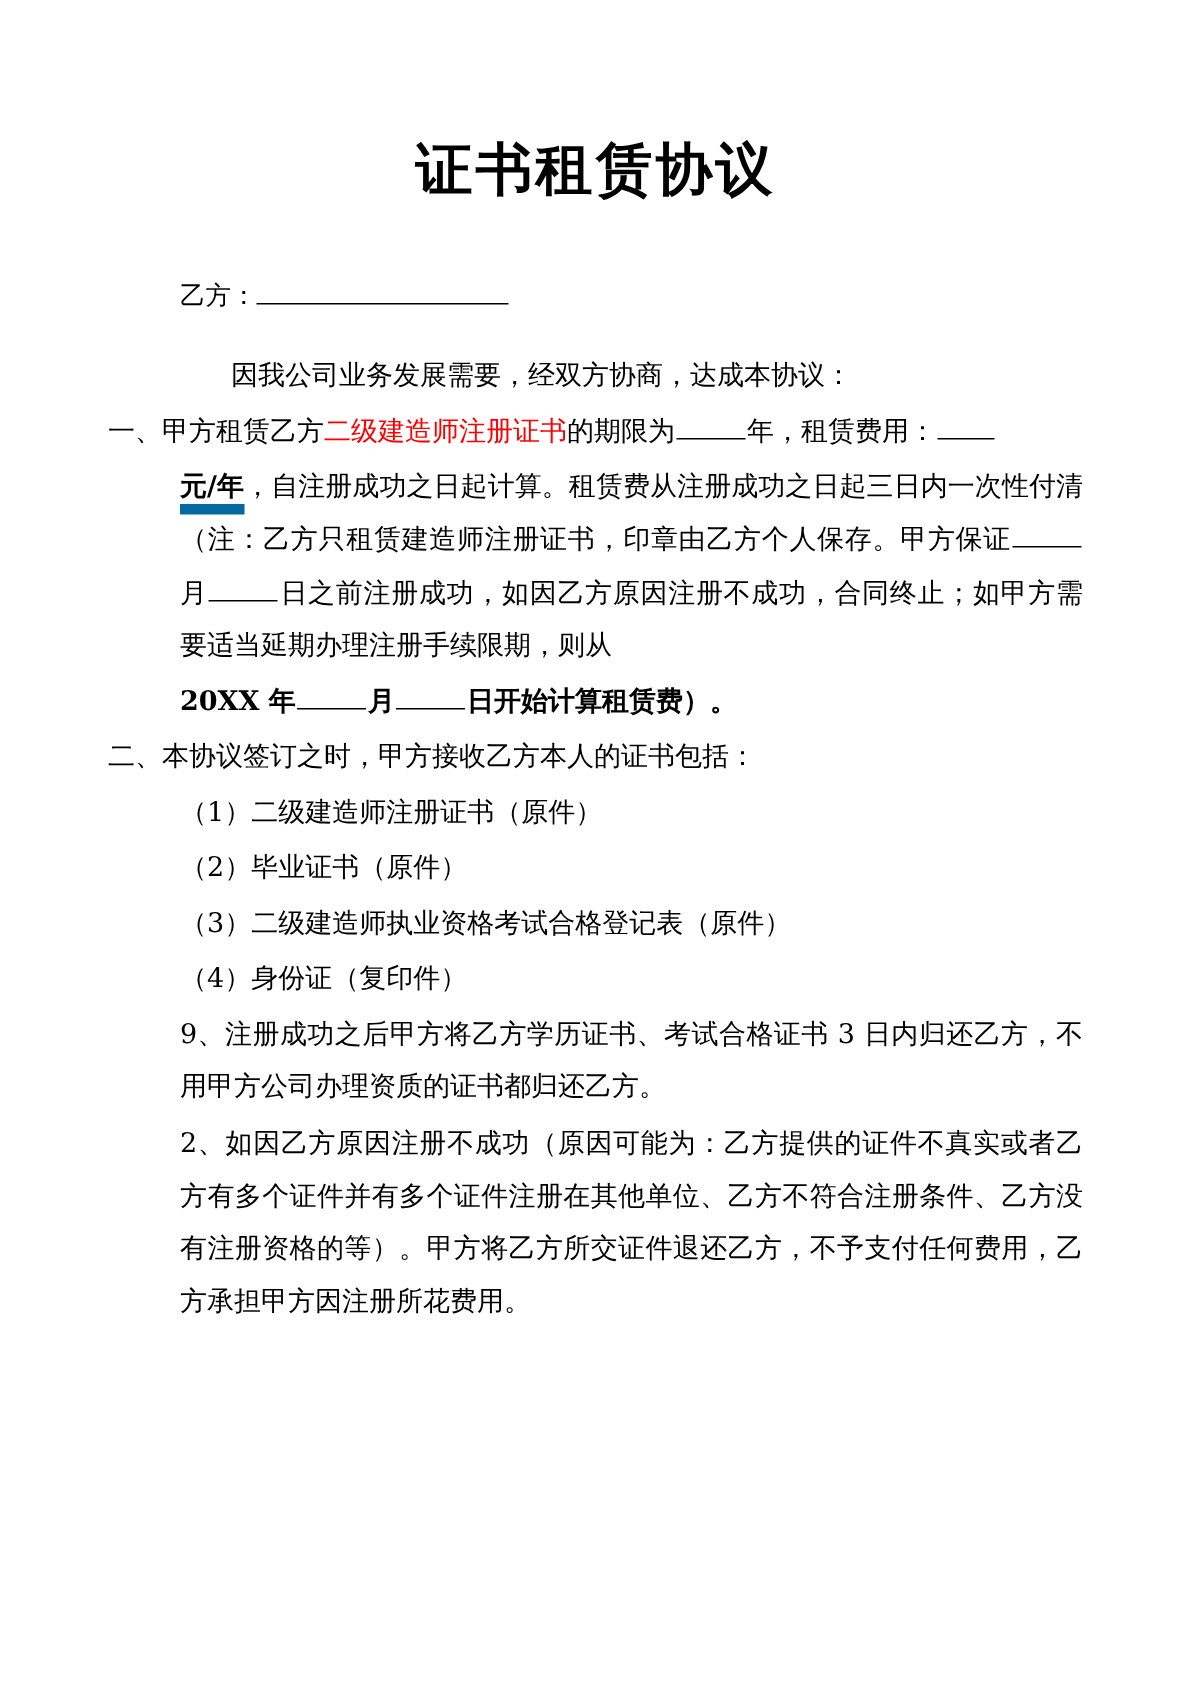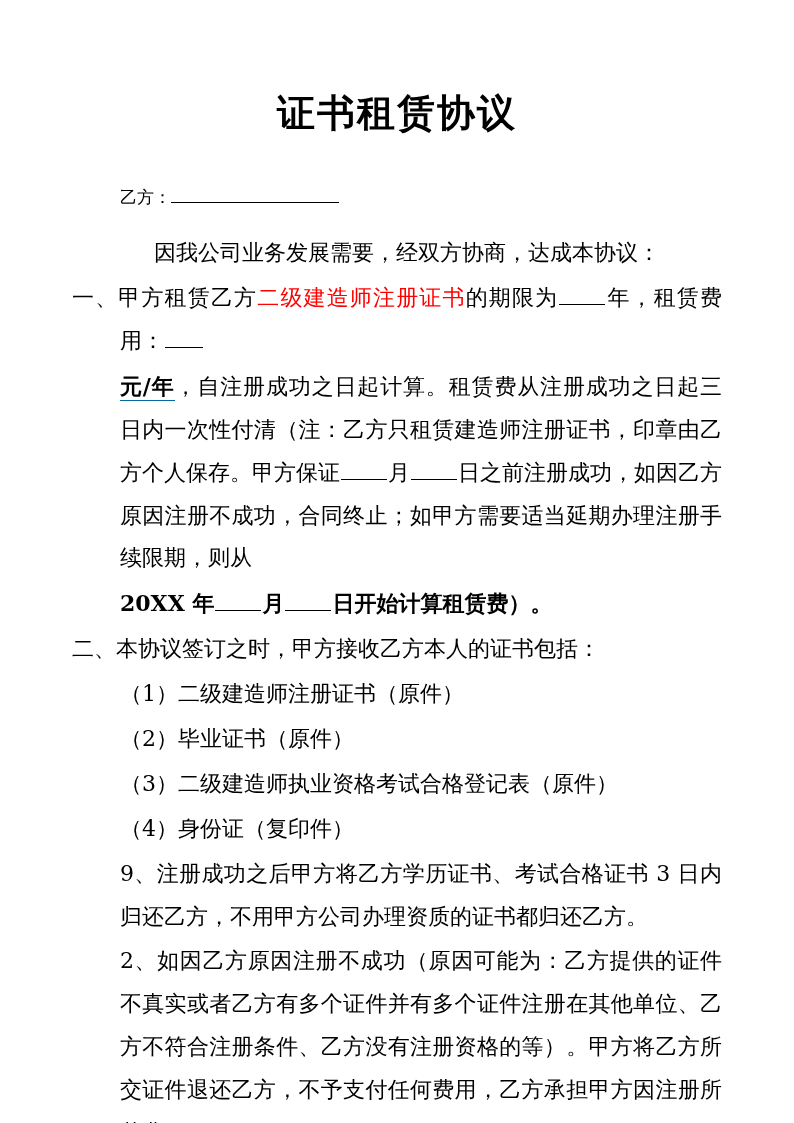--- a/index.html
+++ b/index.html
@@ -41,21 +41,21 @@
     display: inline-block;
     border-bottom: 1px solid #000;
     vertical-align: baseline;
     height: 1.1em;
   }
   .blank.w-long   { width: 268px; }
   .blank.w-mid    { width: 290px; }
   .blank.w-short  { width: 168px; }
 
   .para {
-    font-size: 22px;
+    font-size: 18px;
     line-height: 1.95;
     margin: 0 0 2px 0;
     text-align: justify;
   }
   .indent-2 {
     padding-left: 48px;
   }
   .numbered {
     padding-left: 48px;
     text-indent: -48px;
@@ -72,21 +72,21 @@
   .inline-blank {
     display: inline-block;
     border-bottom: 1px solid #000;
     width: 46px;
     height: 1.05em;
     vertical-align: baseline;
     margin: 0 1px;
   }
   .inline-blank.w-sm { width: 38px; }
   .u {
-    border-bottom: 1px solid #0369a1;
+    border-bottom: 7px solid #0369a1;
     padding-bottom: 1px;
   }
   .bold { font-weight: bold; }
 </style>
 </head>
 <body>
 
 <div class="page">
 
   <div class="doc-title">证书租赁协议</div>

